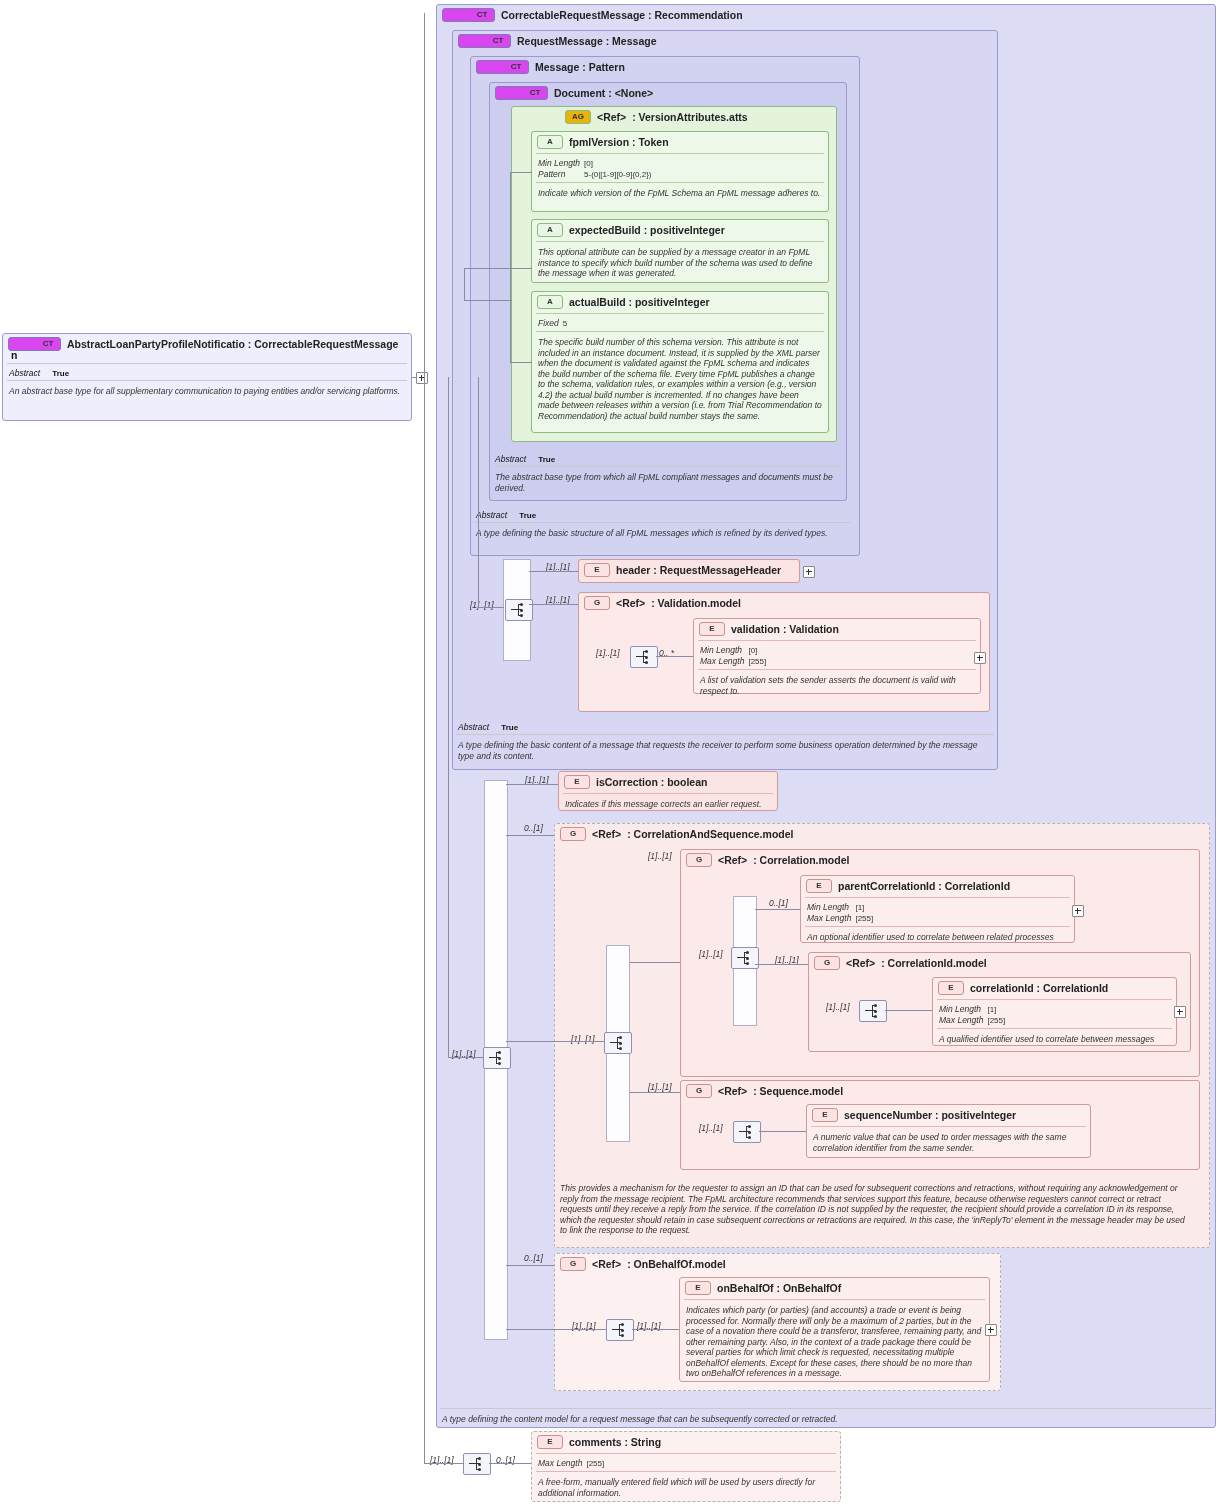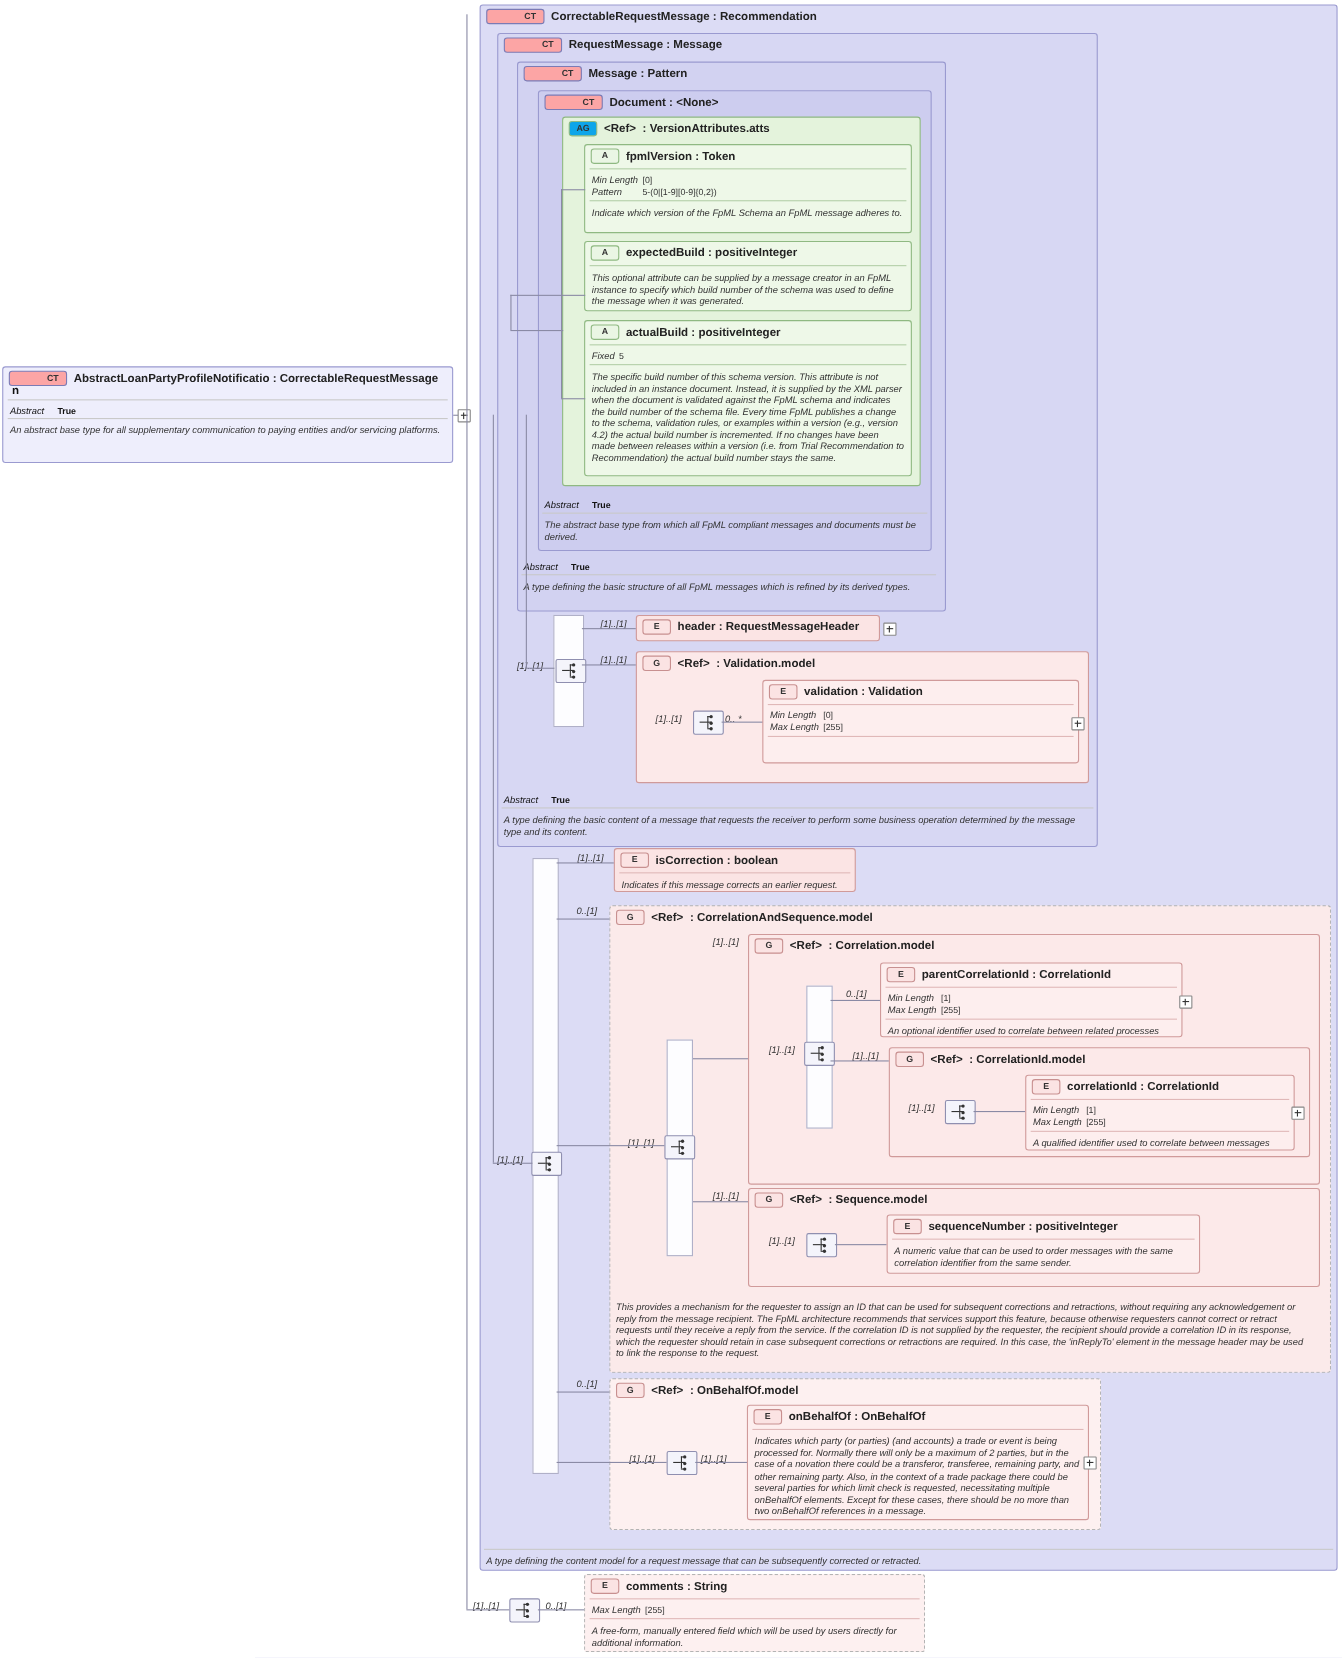--- a/index.html
+++ b/index.html
@@ -15,22 +15,22 @@
   .ct.lvl3{background:#d2d2f1;}
   .ct.lvl4{background:#cdcdef;}
 
   .hdrrow{display:flex;align-items:center;gap:6px;padding:3px 6px 2px 5px;}
   .badge{
     display:inline-flex;align-items:center;justify-content:center;
     border:1px solid #7b7bb5;border-radius:3px;background:#e8e8fb;
     font-size:8px;font-weight:bold;color:#333;height:12px;min-width:20px;padding:0 2px;
     line-height:10px;
   }
-  .badge.ct2{background:#fca5a5;padding-left:29px;}
-  .badge.ag{background:#0ea5e9;border-color:#8fb982;}
+  .badge.ct2{background:#d946ef;padding-left:29px;}
+  .badge.ag{background:#eab308;border-color:#8fb982;margin-left:48px;}
   .badge.a{background:#eaf6e4;border-color:#8fb982;}
   .badge.e{background:#fbe3e3;border-color:#c89090;}
   .badge.g{background:#fbe3e3;border-color:#c89090;}
   .ttl{font-weight:bold;font-size:10.5px;color:#222;}
 
   
   .ag{border:1px solid #8fb982;background:#e4f3dc;border-radius:3px;}
   .attr{border:1px solid #8fb982;background:#eef8e8;border-radius:3px;}
 
   
@@ -277,20 +277,21 @@
             <td class="v">[0]</td>
           </tr>
       <tr>
             <td>Max Length</td>
             <td class="v">[255]</td>
           </tr>
     </tbody>
       </table>
   </div>
   <div class="rule r"></div>
+  <div class="doc">A list of validation sets the sender asserts the document is valid with respect to.</div>
 </div>
 <div class="plusbox" style="left:974px;top:652px;"></div>
 
 <div class="box" style="left:452px;top:720px;width:546px;height:48px;">
   <div class="abst">
     <span>Abstract</span><b>True</b>
   </div>
   <div class="rule"></div>
   <div class="doc">A type defining the basic content of a message that requests the receiver to perform some business operation determined by the message type and its content.</div>
 </div>

